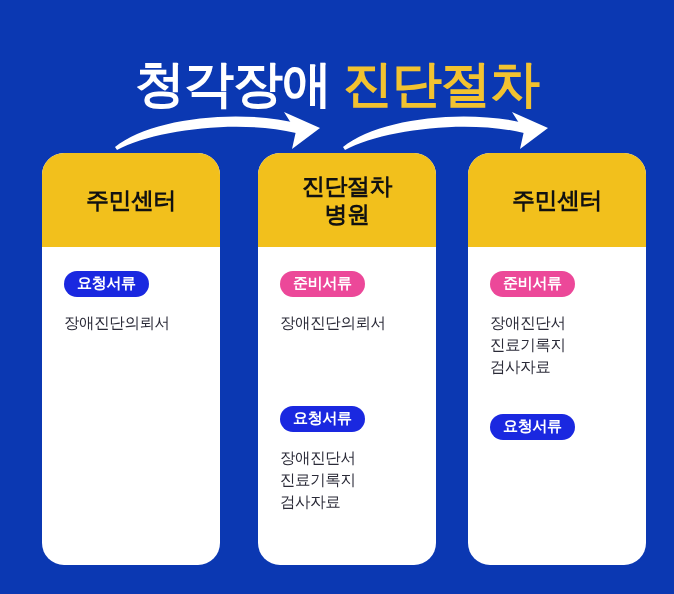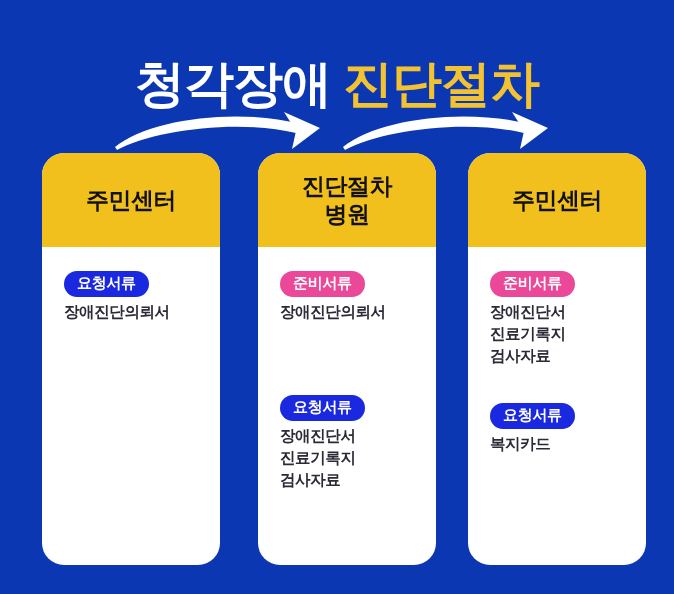--- a/index.html
+++ b/index.html
@@ -103,23 +103,23 @@
     font-size: 15px;
     font-weight: 900;
     color: #ffffff;
     letter-spacing: -0.3px;
     line-height: 1.25;
   }
   .badge-blue { background: #1a28e0; }
   .badge-red  { background: #ec4899; }
 
   .doc-list {
-    margin-top: 4px;
+    margin-top: 15px;
     font-size: 15.5px;
-    font-weight: 700;
+    font-weight: 400;
     color: #2b2b38;
     line-height: 1.42;
     letter-spacing: -0.4px;
     white-space: pre-line;
   }
 </style>
 </head>
 <body>
 
 <div class="page">
@@ -176,18 +176,17 @@
     </div>
     <div class="card-body">
       <div class="doc-group">
         <span class="badge badge-red">준비서류</span>
         <div class="doc-list">장애진단서
 진료기록지
 검사자료</div>
       </div>
       <div class="doc-group" style="margin-top:36px">
         <span class="badge badge-blue">요청서류</span>
-        <div class="doc-list">복지카드</div>
       </div>
     </div>
   </div>
 
 </div>
 
 </body></html>

